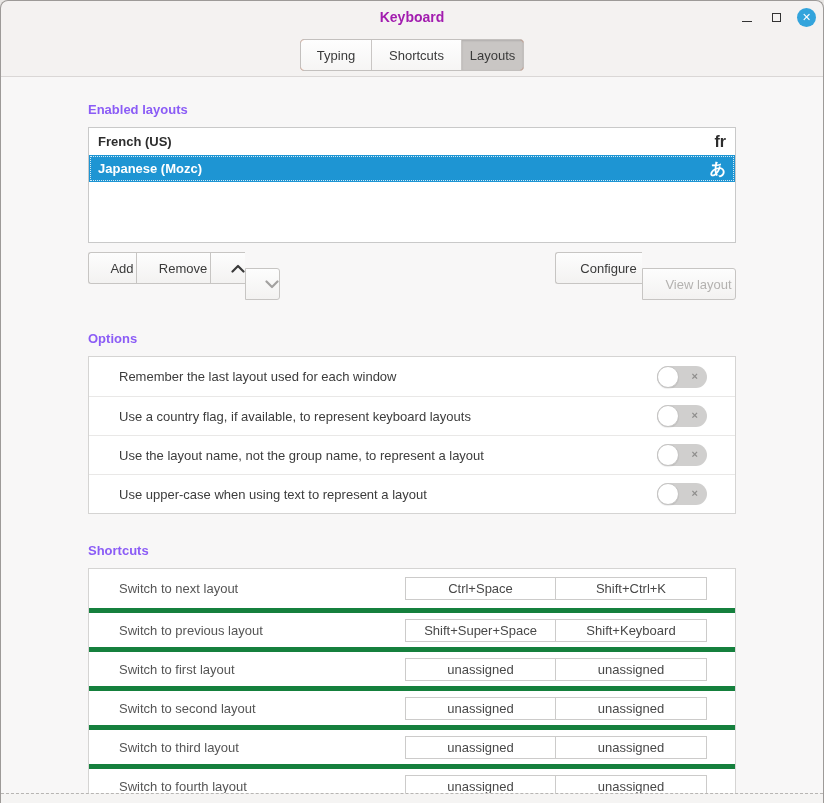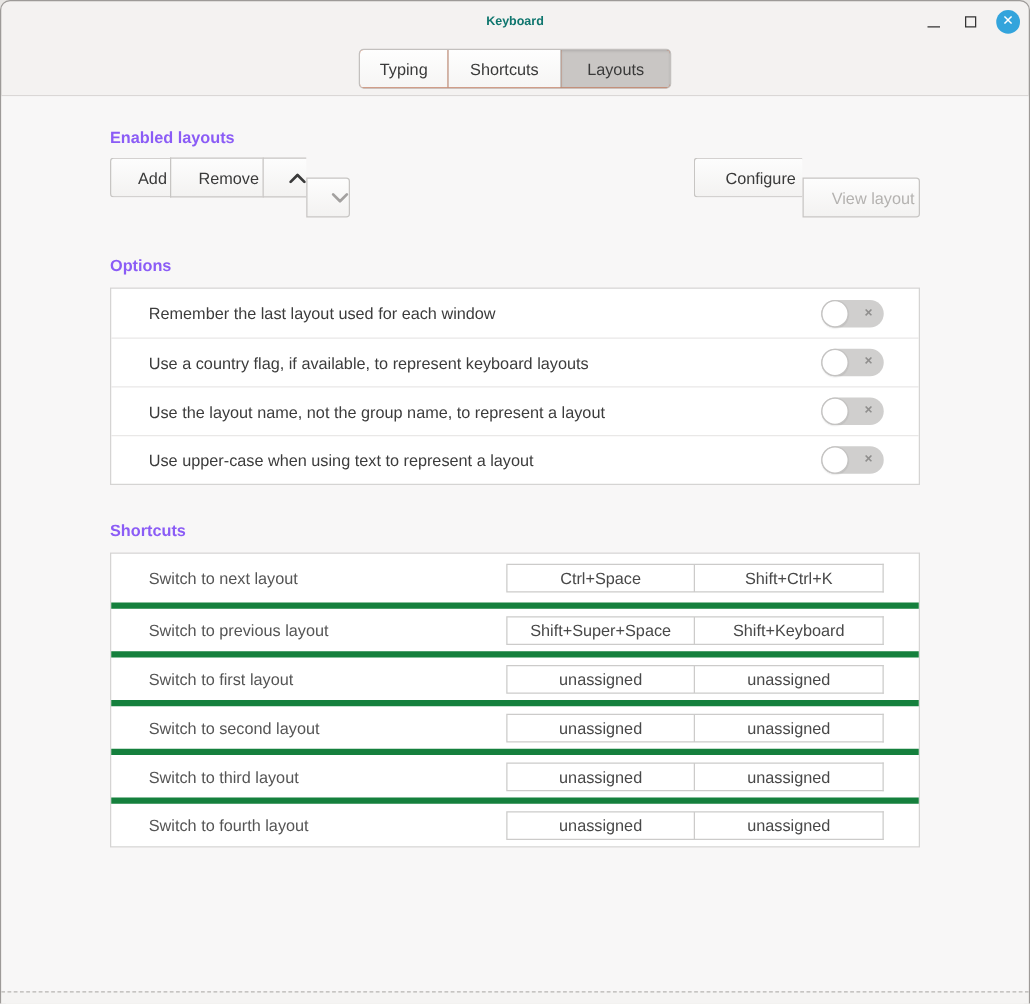--- a/index.html
+++ b/index.html
@@ -15,21 +15,21 @@
     border:1px solid #9d9a98;
     border-bottom:none;
     border-radius:8px 8px 0 0;
     overflow:hidden;
     position:relative;
   }
   
   .titlebar { height:32px; position:relative; display:flex; align-items:center; }
   .titlebar .title {
     position:absolute; left:0; right:0; text-align:center;
-    font-size:10px; font-weight:600; color:#0f766e;
+    font-size:14px; font-weight:600; color:#a21caf;
   }
   .win-controls {
     position:absolute; right:7px; top:0; height:32px;
     display:flex; align-items:center; gap:11px; z-index:2;
   }
   .win-btn { width:19px; height:19px; display:flex; align-items:center; justify-content:center; cursor:default; }
   .icon-min { width:10px; height:0; border-top:1.5px solid #333; margin-top:8px; }
   .icon-max { width:9px; height:9px; border:1.5px solid #333; background:transparent; }
   .close-circle {
     width:19px; height:19px; border-radius:50%;
@@ -46,21 +46,21 @@
     display:flex; border:1px solid #c3c0be; border-radius:4px; overflow:hidden;
     background:#c2410c; height:32px;
   }
   .seg-btn {
     border:none; border-right:1px solid #c9c6c4; background:linear-gradient(#fefefe,#f6f5f4);
     font:13px "Liberation Sans","DejaVu Sans",sans-serif; color:#3a3a3a;
     display:flex; align-items:center; justify-content:center; cursor:default;
   }
   .seg-btn:last-child { border-right:none; }
   .seg-btn.active { background:var(--tab-active,#c9c6c4); box-shadow: inset 0 1px 2px rgba(0,0,0,.12); }
-  .tab-typing { width:71px; } .tab-shortcuts { width:90px; } .tab-layouts { width:87px; }
+  .tab-typing { width:71px; } .tab-shortcuts { width:90px; } .tab-layouts { width:61px; }
   
   .content { background:#f8f7f7; height:716px; padding:0 87px; overflow:hidden; }
   .section-heading { font-size:13px; font-weight:bold; color:#8b5cf6; }
   .h-layouts { padding-top:25px; }
   .h-options { padding-top:31px; }
   .h-shortcuts { padding-top:29px; }
   
   .listbox {
     margin-top:10px; height:116px; background:#ffffff;
     border:1px solid #c9c9c9;
@@ -154,20 +154,30 @@
     <div class="seg-group">
       <button class="seg-btn tab-typing">Typing</button>
       <button class="seg-btn tab-shortcuts">Shortcuts</button>
       <button class="seg-btn tab-layouts active">Layouts</button>
     </div>
   </div>
 
   <div class="content">
 
     <div class="section-heading h-layouts">Enabled layouts</div>
+    <div class="listbox">
+      <div class="list-row">
+        <span>French (US)</span>
+        <span class="list-glyph">fr</span>
+      </div>
+      <div class="list-row selected">
+        <span>Japanese (Mozc)</span>
+        <span class="list-glyph">あ</span>
+      </div>
+    </div>
 
     <div class="actions">
       <div class="btn-group">
         <button class="btn btn-add">Add</button>
         <button class="btn btn-remove">Remove</button>
         <button class="btn btn-up">
           <svg class="chev" width="14" height="9" viewBox="0 0 14 9">
               <polyline points="1.5,7.5 7,2 12.5,7.5" fill="none" stroke="#3a3a3a" stroke-width="2.2" stroke-linecap="round" stroke-linejoin="round"></polyline>
             </svg>
         </button>

